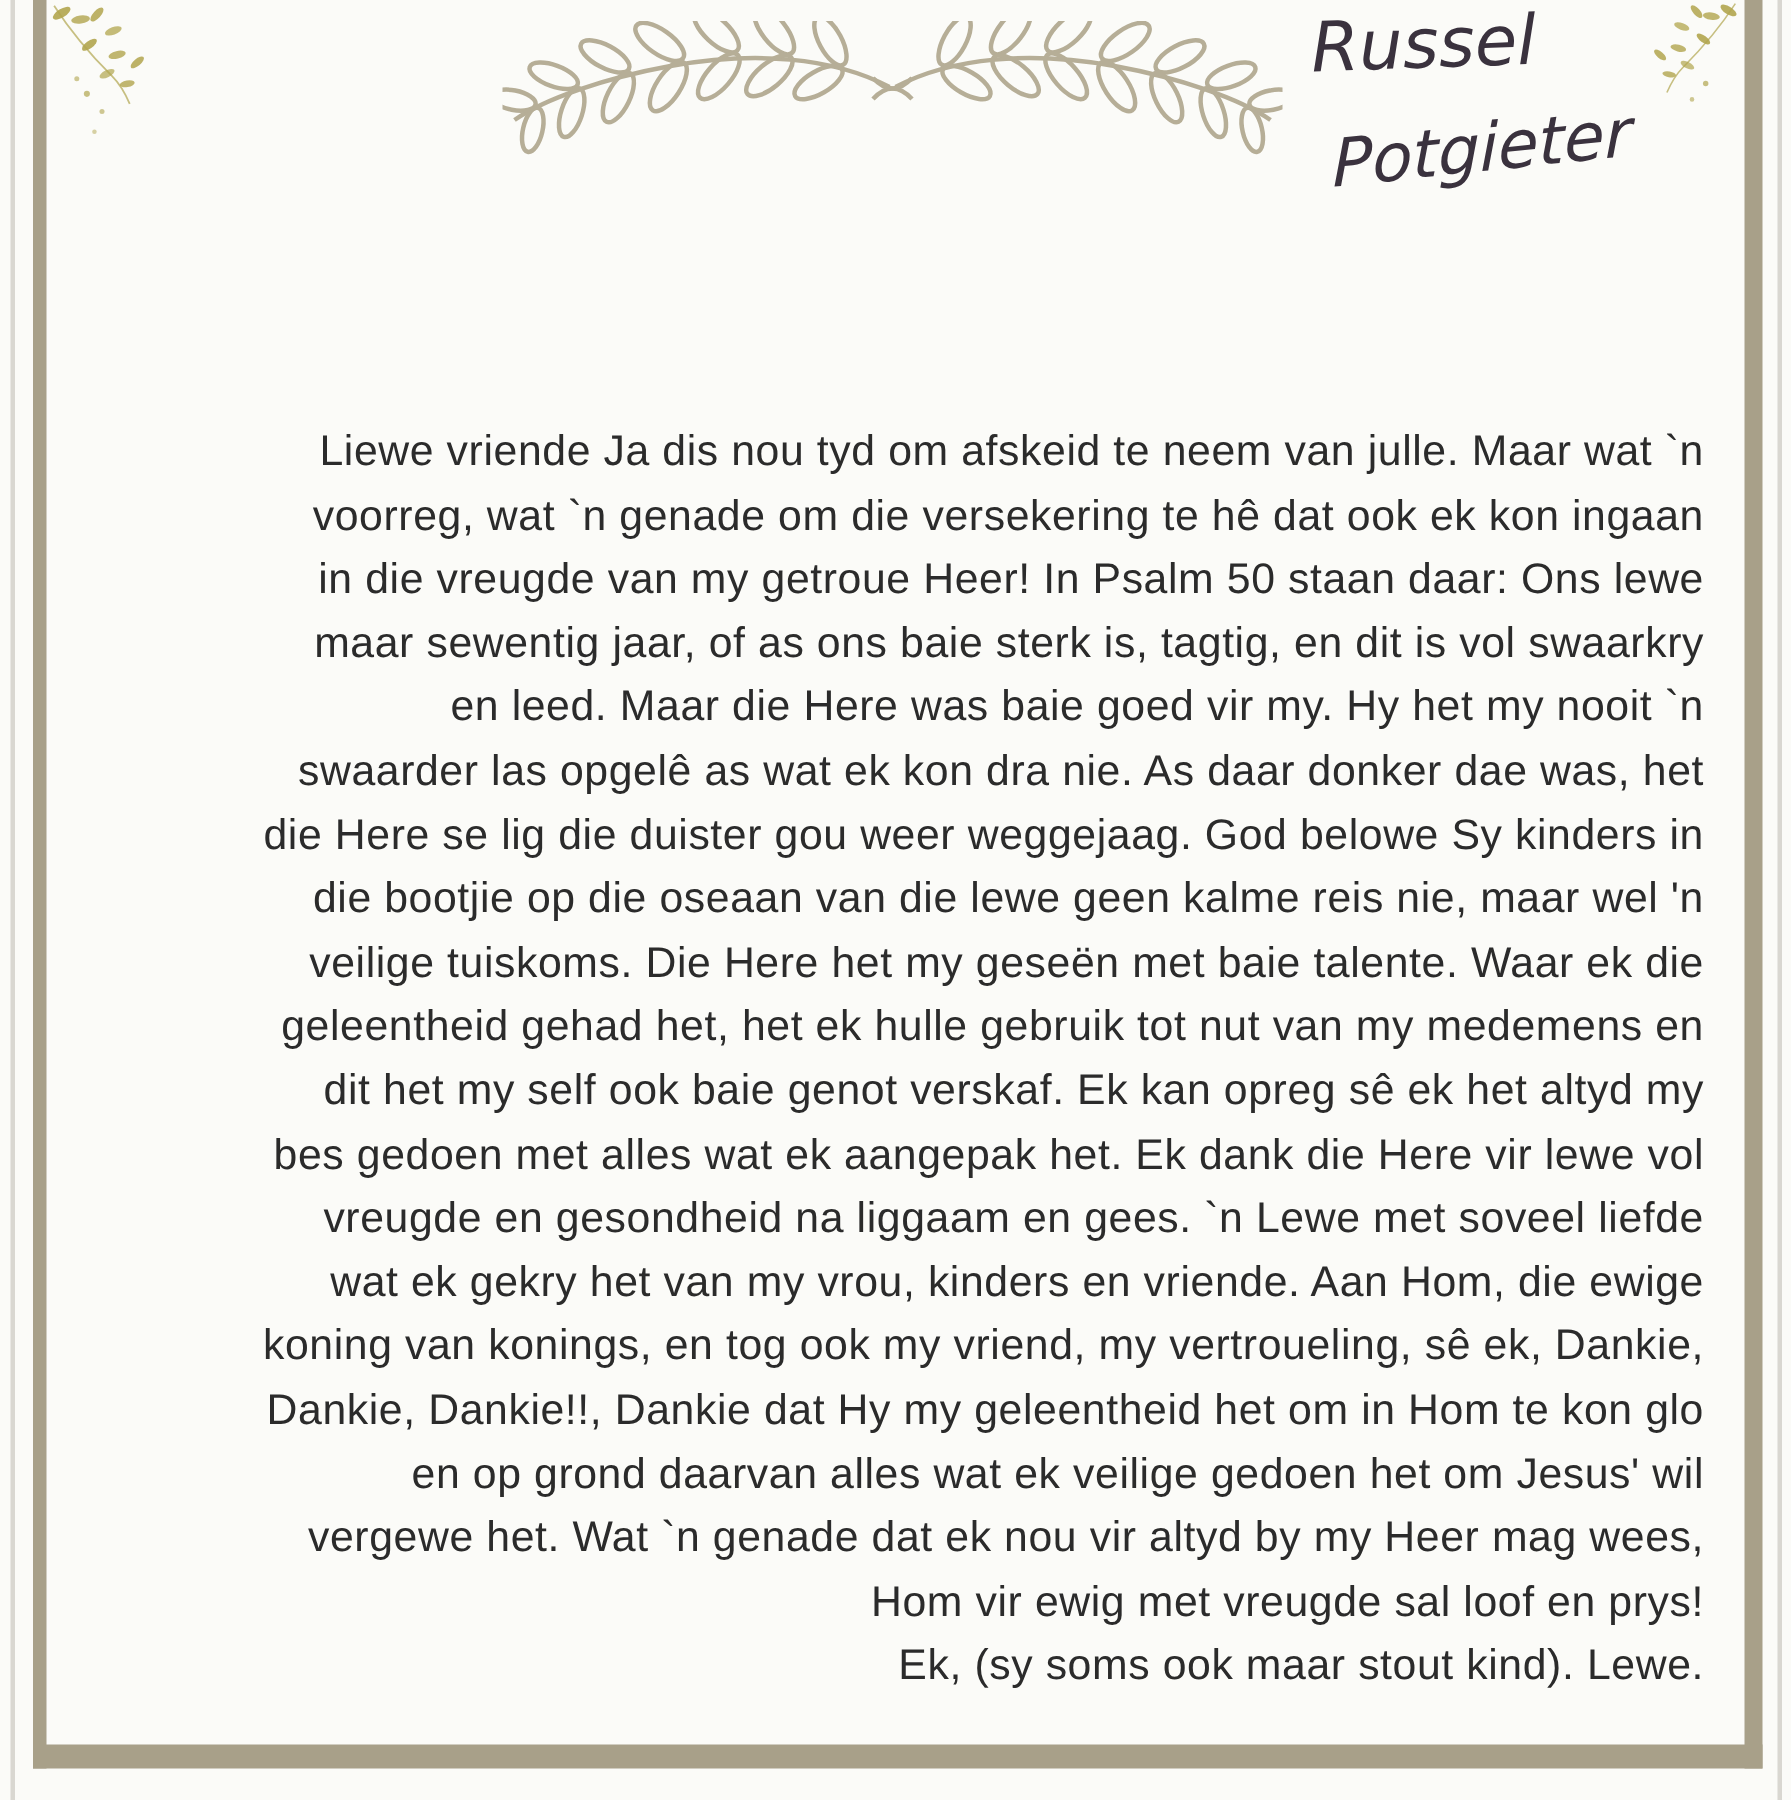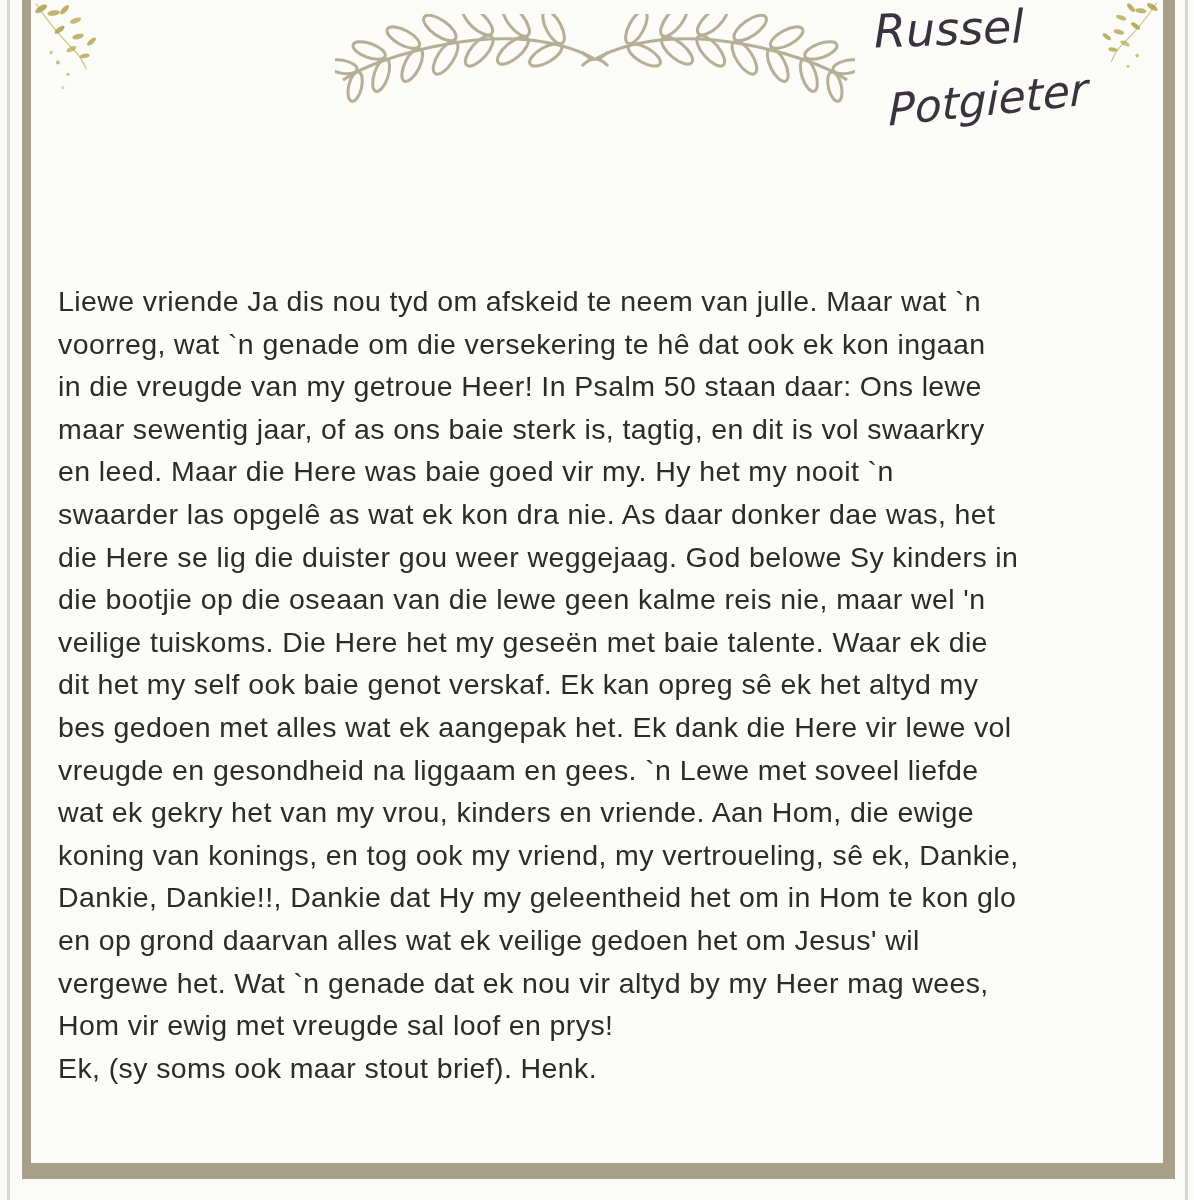--- a/index.html
+++ b/index.html
@@ -56,21 +56,21 @@
     font-family:"DejaVu Serif", serif;
     font-style:italic;
     font-size:50px;
     line-height:68px;
     letter-spacing:2px;
   }
 
   
   .body-text{
     position:absolute;left:58px;top:280px;width:1078px;
-    text-align:left;
+    text-align:right;
     color:var(--text);
     font-size:28.5px;
     line-height:42.6px;
     letter-spacing:.4px;
     white-space:nowrap;
   }
 </style>
 </head>
 <body>
 
@@ -170,25 +170,26 @@
   <div class="body-text">
       <div>Liewe vriende Ja dis nou tyd om afskeid te neem van julle. Maar wat `n</div>
       <div>voorreg, wat `n genade om die versekering te hê dat ook ek kon ingaan</div>
       <div>in die vreugde van my getroue Heer! In Psalm 50 staan daar: Ons lewe</div>
       <div>maar sewentig jaar, of as ons baie sterk is, tagtig, en dit is vol swaarkry</div>
       <div>en leed. Maar die Here was baie goed vir my. Hy het my nooit `n</div>
       <div>swaarder las opgelê as wat ek kon dra nie. As daar donker dae was, het</div>
       <div>die Here se lig die duister gou weer weggejaag. God belowe Sy kinders in</div>
       <div>die bootjie op die oseaan van die lewe geen kalme reis nie, maar wel 'n</div>
       <div>veilige tuiskoms. Die Here het my geseën met baie talente. Waar ek die</div>
+      <div>geleentheid gehad het, het ek hulle gebruik tot nut van my medemens en</div>
       <div>dit het my self ook baie genot verskaf. Ek kan opreg sê ek het altyd my</div>
       <div>bes gedoen met alles wat ek aangepak het. Ek dank die Here vir lewe vol</div>
       <div>vreugde en gesondheid na liggaam en gees. `n Lewe met soveel liefde</div>
       <div>wat ek gekry het van my vrou, kinders en vriende. Aan Hom, die ewige</div>
       <div>koning van konings, en tog ook my vriend, my vertroueling, sê ek, Dankie,</div>
       <div>Dankie, Dankie!!, Dankie dat Hy my geleentheid het om in Hom te kon glo</div>
       <div>en op grond daarvan alles wat ek veilige gedoen het om Jesus' wil</div>
       <div>vergewe het. Wat `n genade dat ek nou vir altyd by my Heer mag wees,</div>
       <div>Hom vir ewig met vreugde sal loof en prys!</div>
-      <div>Ek, (sy soms ook maar stout brief). Henk.</div>
+      <div>Ek, (sy soms ook maar stout kind). Lewe.</div>
     </div>
 
 </div>
 
 </body></html>

